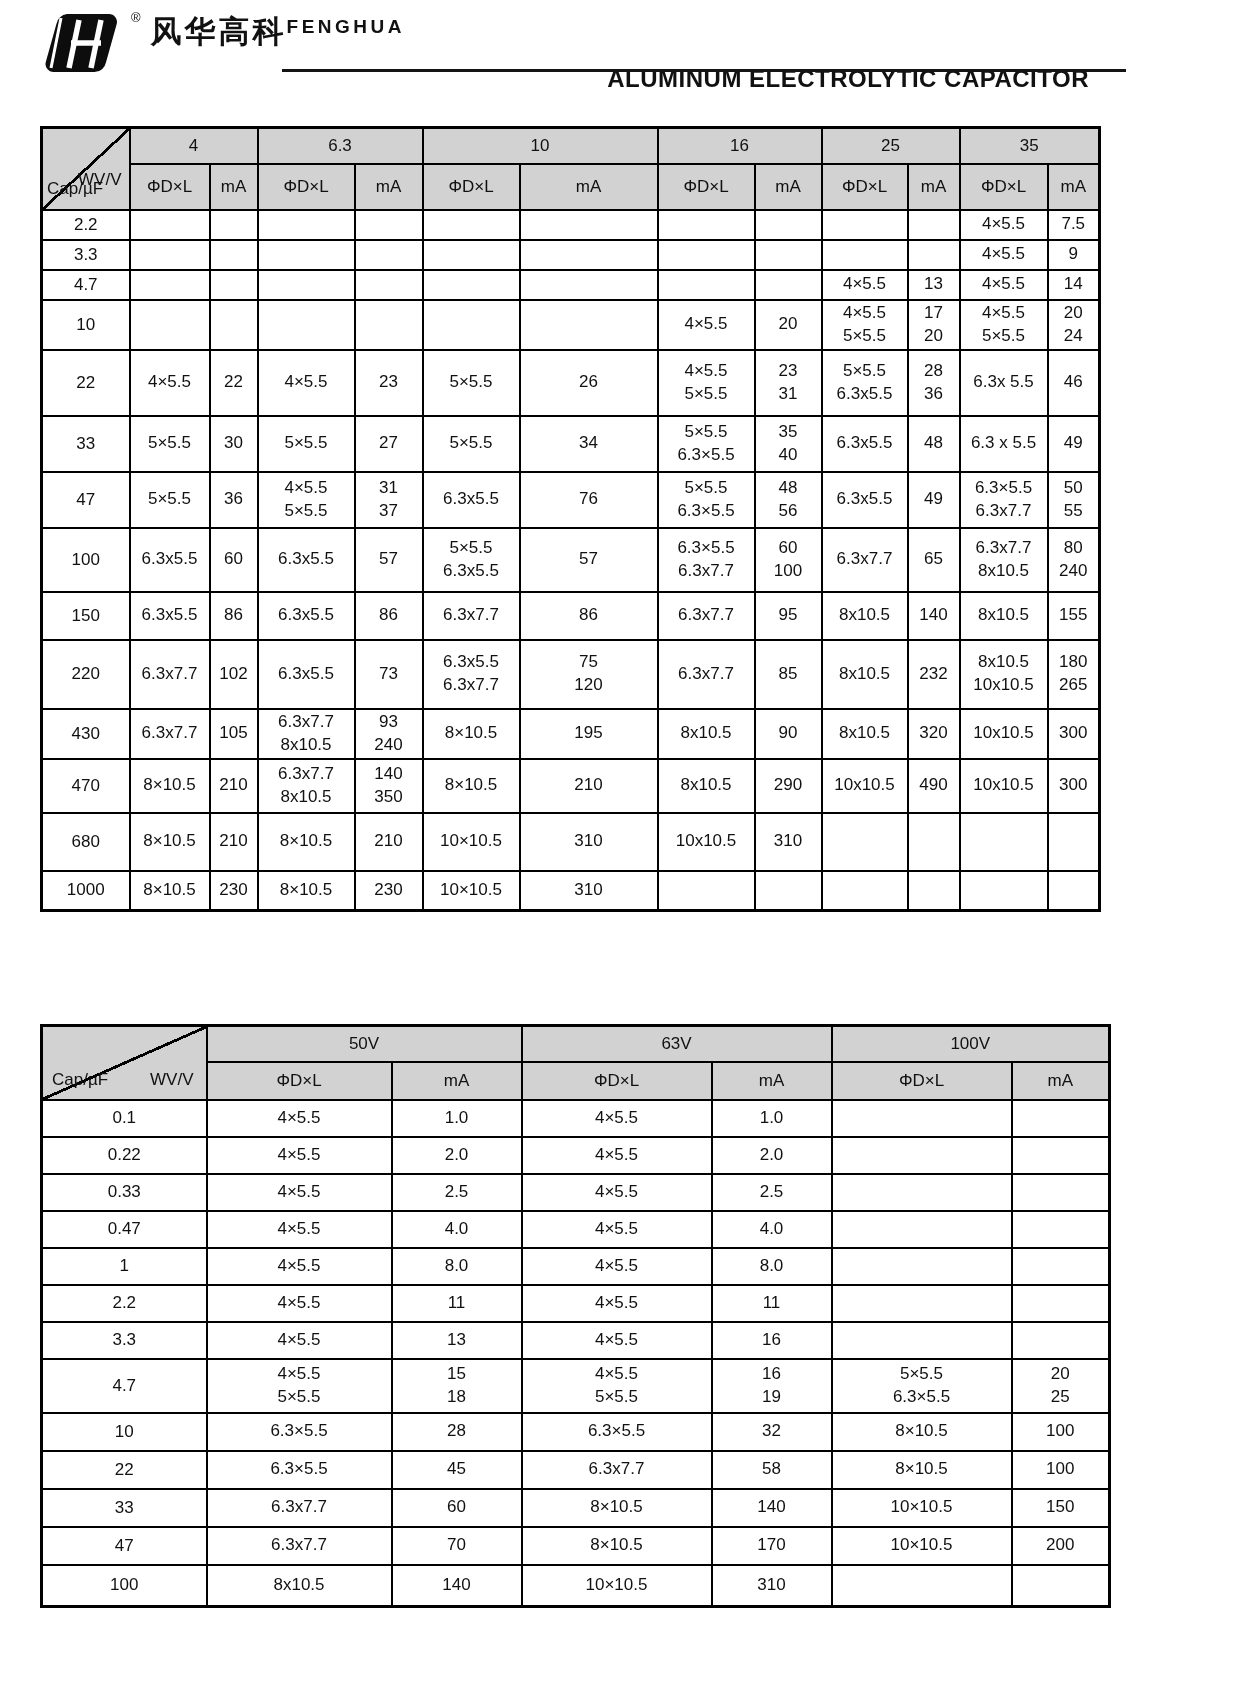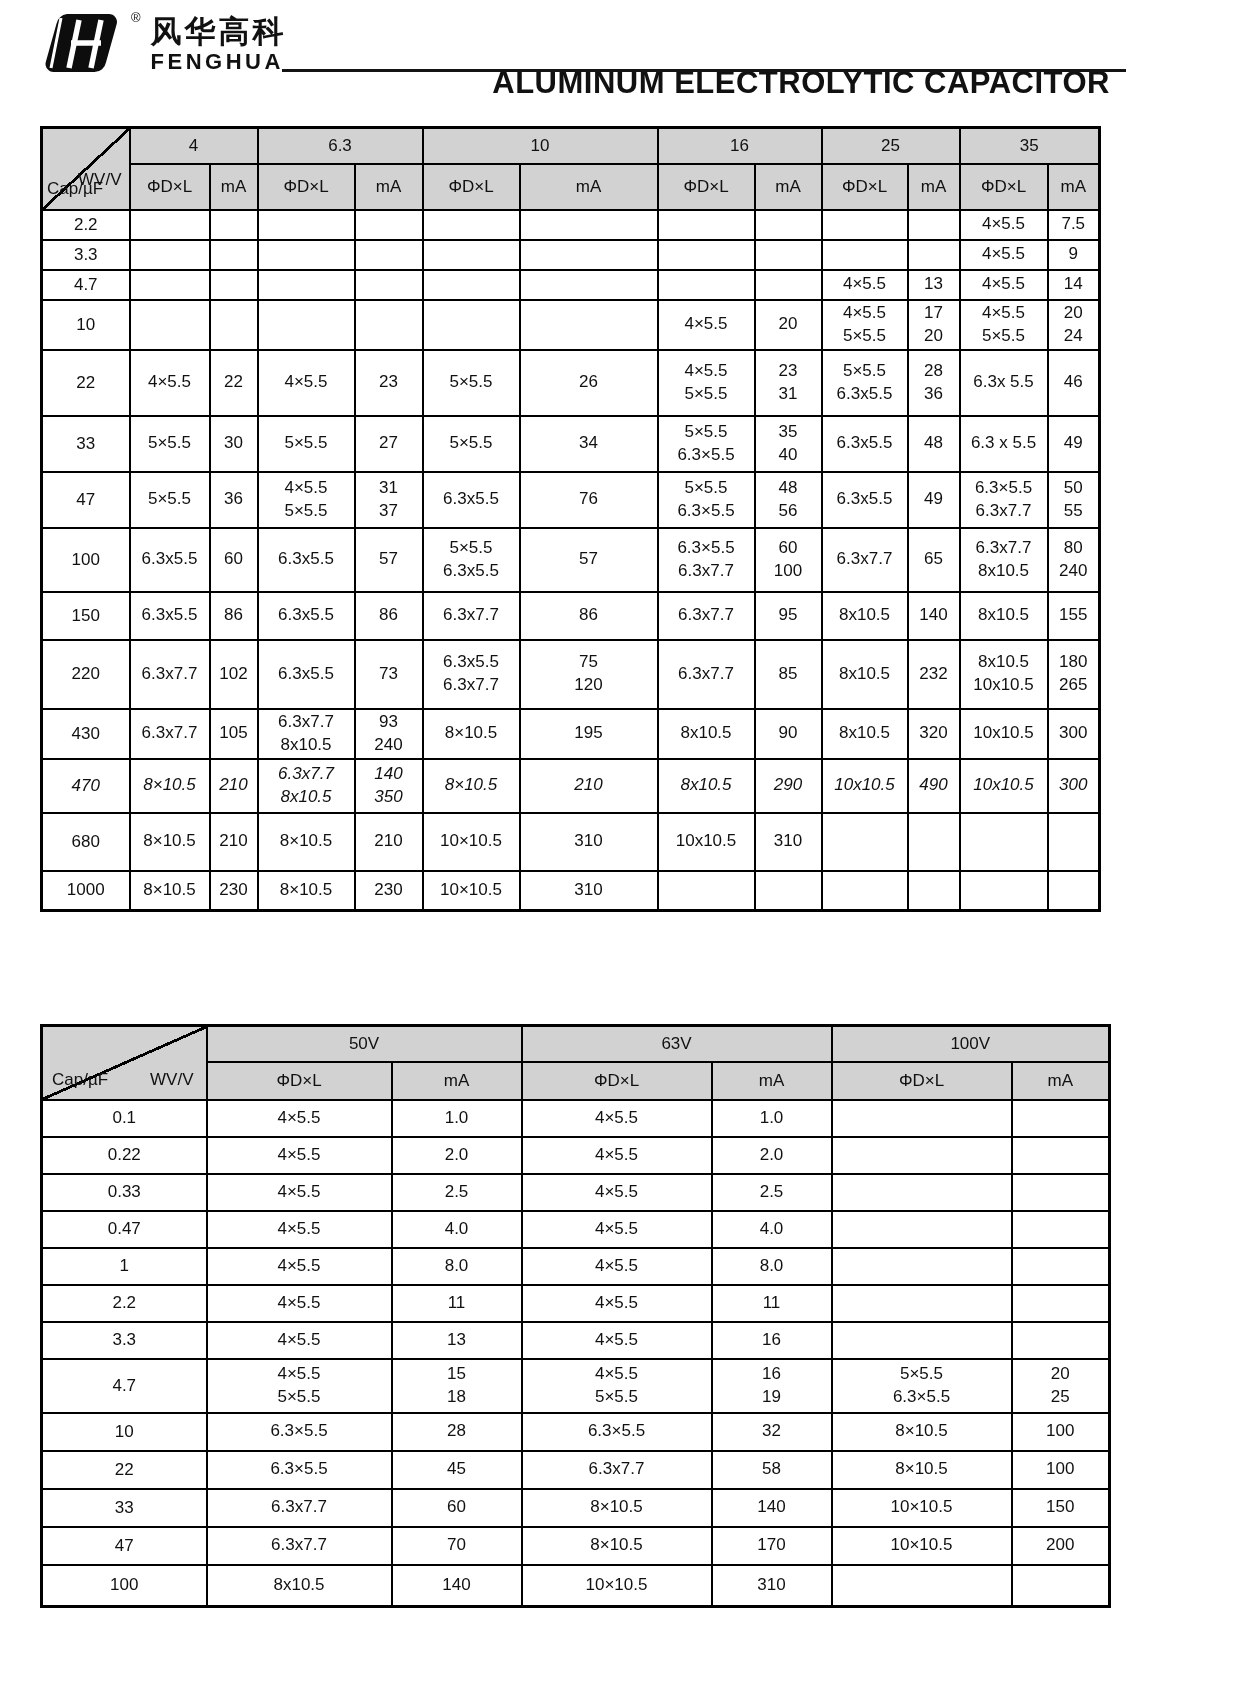--- a/index.html
+++ b/index.html
@@ -6,24 +6,24 @@
   body{
     width:1239px;min-height:1694px;
     font-family:"Liberation Sans","DejaVu Sans",sans-serif;
     color:#111;position:relative;
   }
   
   .page-header{position:relative;width:100%;height:88px;}
   .brand{position:absolute;left:45px;top:12px;display:flex;align-items:flex-start;gap:10px;}
   .logo-mark{display:block;}
   .reg-mark{font-size:13px;margin-left:-4px;margin-top:-2px;}
-  .brand-text{display:flex;flex-direction:column;margin-top:4px;}
+  .brand-text{display:flex;flex-direction:row;margin-top:4px;}
   .brand-cn{font-size:31px;font-weight:bold;letter-spacing:3px;line-height:1.05;}
-  .brand-en{font-size:22px;font-weight:bold;letter-spacing:3.5px;line-height:1.2;}
-  .page-title{position:absolute;right:129px;top:28px;font-size:31px;font-weight:bold;letter-spacing:0.5px;white-space:nowrap;margin-top:37px;}
+  .brand-en{font-size:19px;font-weight:bold;letter-spacing:3.5px;line-height:1.2;}
+  .page-title{position:absolute;right:150px;top:28px;font-size:24px;font-weight:bold;letter-spacing:0.5px;white-space:nowrap;margin-top:37px;}
   .header-rule{position:absolute;left:282px;width:844px;top:69px;height:3px;background:#141414;}
   
   .section-heading{margin:38px 0 0 40px;}
   .sec-cn{font-size:23px;line-height:30px;letter-spacing:1px;}
   .sec-en{font-size:21px;line-height:28px;}
   
   table{border-collapse:collapse;table-layout:fixed;margin-left:40px;border:3px solid #000;}
   #table1{margin-top:6px;}
   #table2{margin-top:112px;}
   th,td{border:2px solid #000;text-align:center;vertical-align:middle;
@@ -302,21 +302,21 @@
 240</td>
         <td class="dim">8×10.5</td>
         <td class="cur">195</td>
         <td class="dim">8x10.5</td>
         <td class="cur">90</td>
         <td class="dim">8x10.5</td>
         <td class="cur">320</td>
         <td class="dim">10x10.5</td>
         <td class="cur">300</td>
       </tr>
-      <tr style="height: 54px; font-style: italic;">
+      <tr style="height: 54px;">
         <td class="cap">470</td>
         <td class="dim">8×10.5</td>
         <td class="cur">210</td>
         <td class="dim">6.3x7.7
 8x10.5</td>
         <td class="cur">140
 350</td>
         <td class="dim">8×10.5</td>
         <td class="cur">210</td>
         <td class="dim">8x10.5</td>

